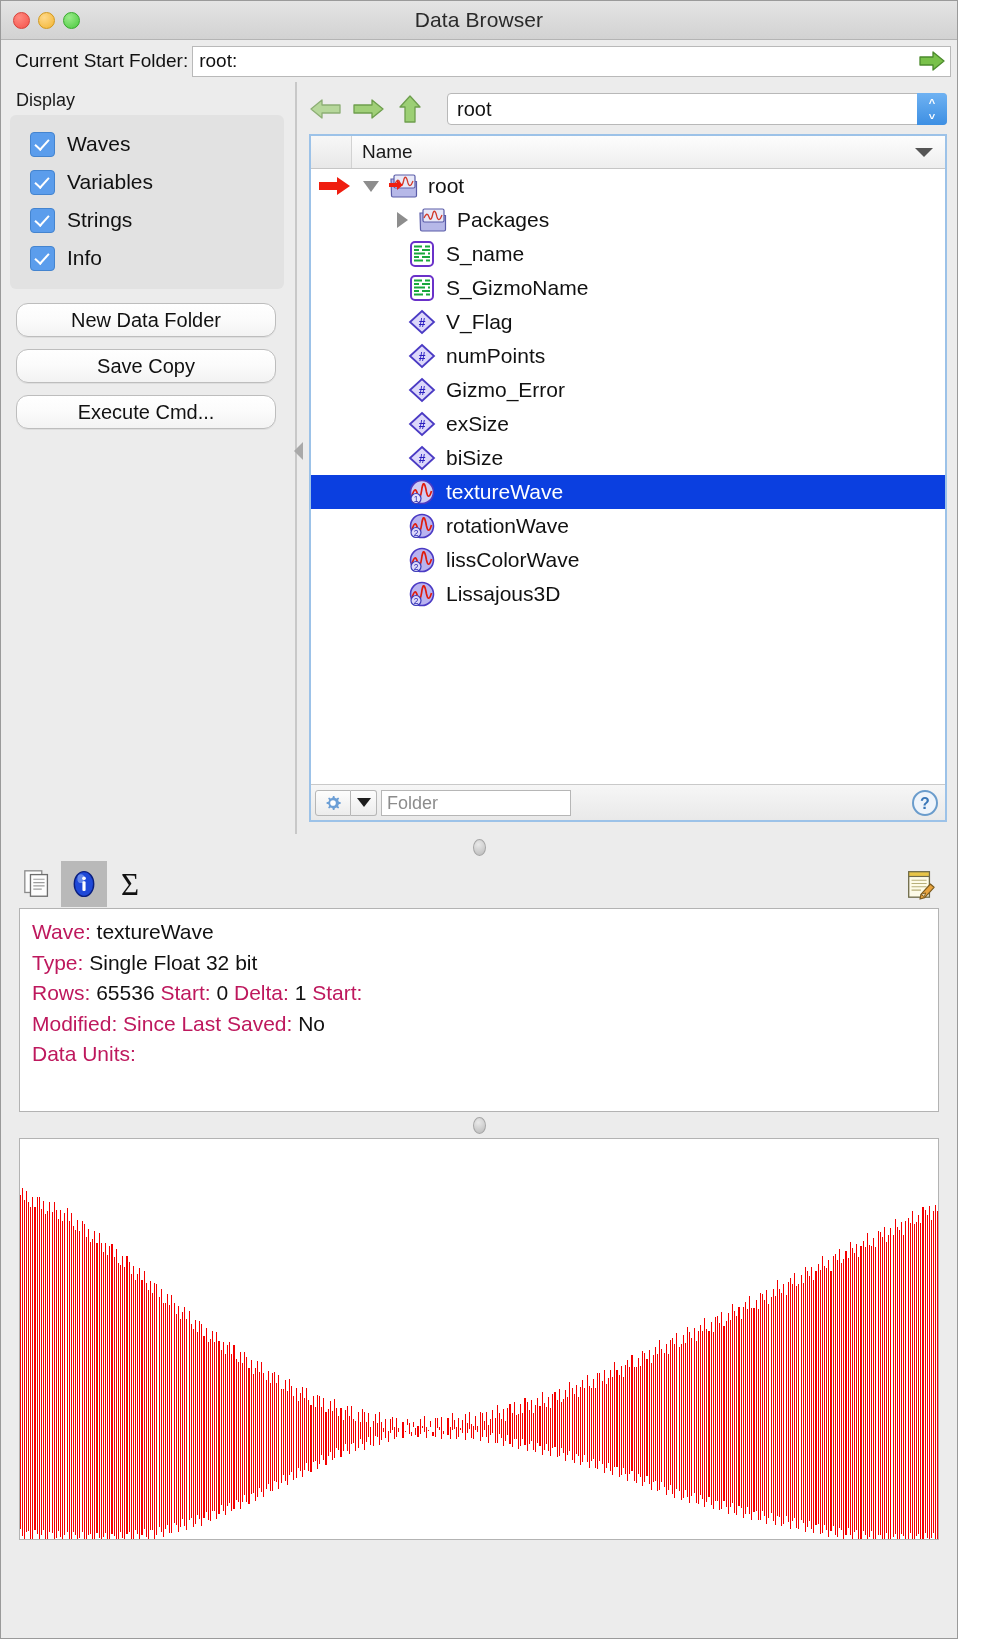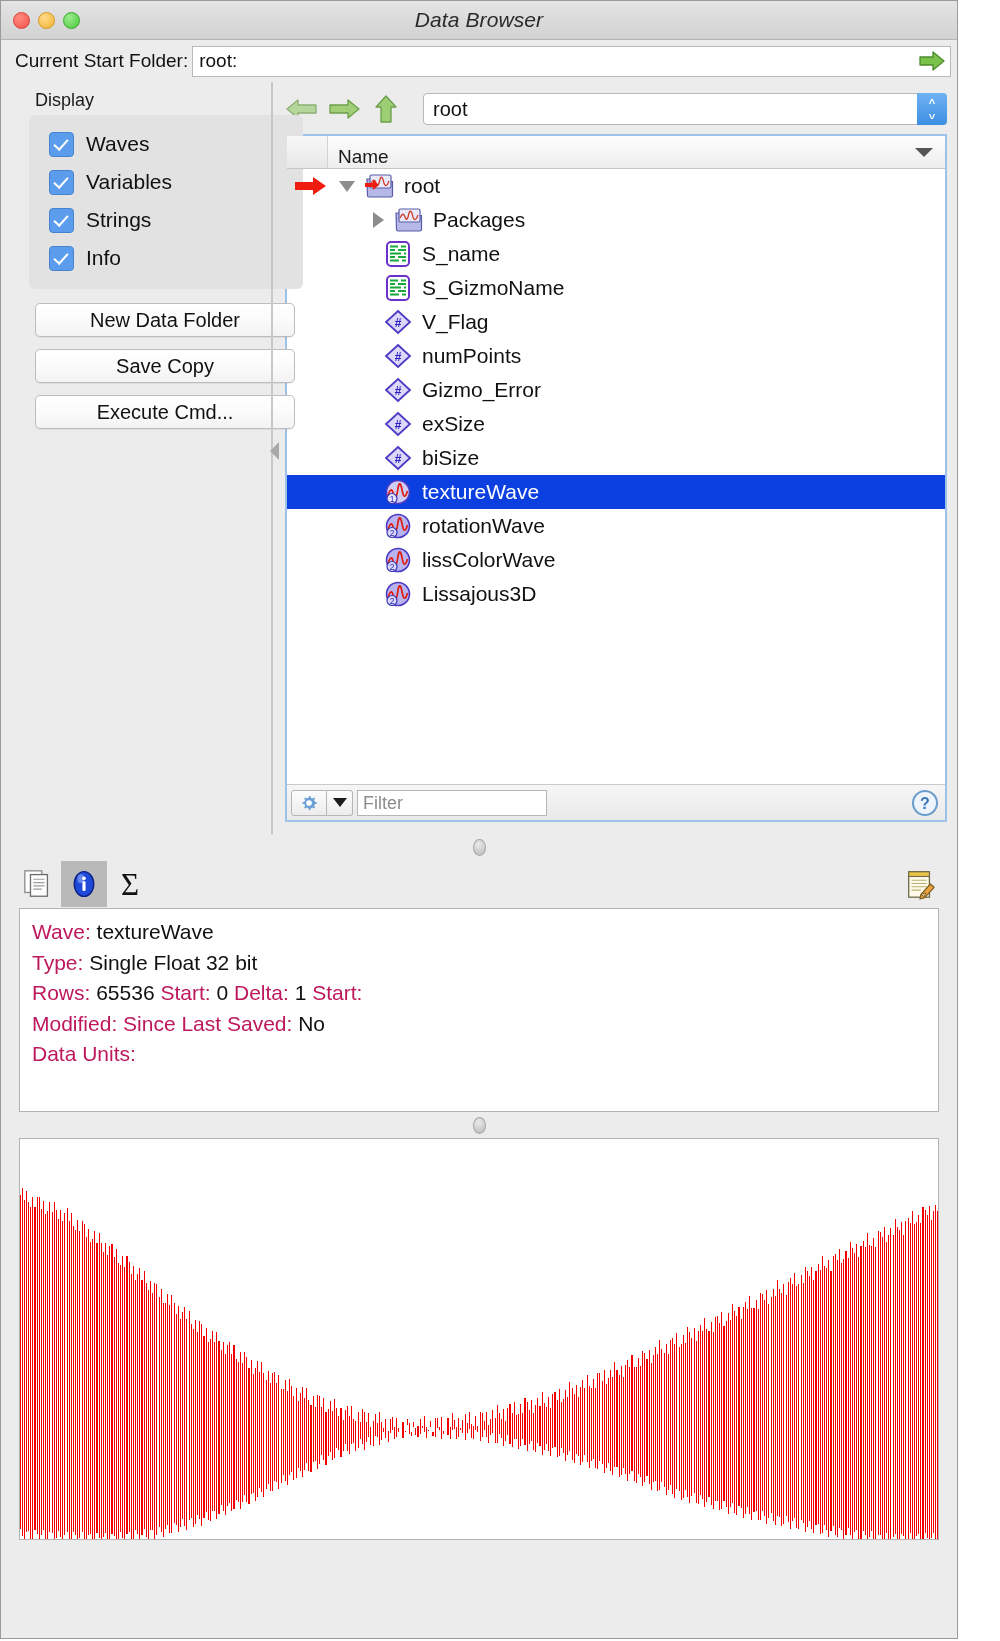--- a/index.html
+++ b/index.html
@@ -28,21 +28,20 @@
   }
 
   
   .titlebar {
     position: relative;
     height: 38px;
     background: linear-gradient(to bottom, #e4e4e4 0%, #d2d2d2 100%);
     border-bottom: 1px solid #b4b4b4;
     display: flex;
     align-items: center;
-    font-style: italic;
   }
   .traffic {
     display: flex;
     gap: 8px;
     margin-left: 12px;
   }
   .dot {
     width: 17px; height: 17px;
     border-radius: 50%;
     box-sizing: border-box;
@@ -95,22 +94,22 @@
   }
 
   
   .main {
     display: flex;
     height: 752px;
   }
 
   
   .left {
-    width: 272px;
-    padding-left: 28px;
+    width: 296px;
+    padding-left: 9px;
     box-sizing: border-box;
     position: relative;
   }
   .display-label {
     font-size: 18px;
     color: #1a1a1a;
     margin: 8px 0 4px 6px;
   }
   .checkbox-group {
     background: #e2e2e2;
@@ -152,21 +151,21 @@
     margin-top: 14px;
     width: 274px;
   }
   .btn {
     display: block;
     width: 260px;
     height: 34px;
     margin: 12px 0 11px 6px;
     background: linear-gradient(to bottom, #ffffff 0%, #fbfbfb 50%, #f3f3f3 100%);
     border: 1px solid #bdbdbd;
-    border-radius: 5px;
+    border-radius: 12px;
     font-family: "Liberation Sans", sans-serif;
     font-size: 20px;
     color: #111;
     text-align: center;
     line-height: 32px;
     box-sizing: border-box;
     box-shadow: 0 1px 0 rgba(0,0,0,0.06);
   }
 
   
@@ -237,21 +236,21 @@
     height: 688px;
     box-sizing: border-box;
     display: flex;
     flex-direction: column;
   }
   .tree-header {
     height: 32px;
     background: linear-gradient(to bottom, #fdfdfd, #eeeeee);
     border-bottom: 1px solid #c6c6c6;
     display: flex;
-    align-items: flex-end;
+    align-items: center;
     position: relative;
     flex: none;
   }
   .tree-header .gutter {
     width: 40px;
     height: 100%;
     border-right: 1px solid #d2d2d2;
     background: linear-gradient(to bottom, #f7f7f7, #e8e8e8);
   }
   .tree-header .hname {
@@ -670,21 +669,21 @@
         <div class="filterbar">
           <span class="gearbtn">
             <svg viewBox="0 0 22 22" width="20" height="20">
               <path d="M11 3.2 l1.5 0 l0.5 2.1 l1.9 0.8 l1.8 -1.2 l1.1 1.1 l-1.2 1.8 l0.8 1.9 l2.1 0.5 l0 1.6 l-2.1 0.5 l-0.8 1.9 l1.2 1.8 l-1.1 1.1 l-1.8 -1.2 l-1.9 0.8 l-0.5 2.1 l-1.6 0 l-0.5 -2.1 l-1.9 -0.8 l-1.8 1.2 l-1.1 -1.1 l1.2 -1.8 l-0.8 -1.9 l-2.1 -0.5 l0 -1.6 l2.1 -0.5 l0.8 -1.9 l-1.2 -1.8 l1.1 -1.1 l1.8 1.2 l1.9 -0.8 Z" fill="#6c9fd6"></path>
               <circle cx="11" cy="11" r="3.1" fill="#ffffff"></circle>
             </svg>
           </span>
           <span class="gearmenu">
             <span class="dncaret"></span>
           </span>
-          <div class="filter-input">Filter</div>
+          <div class="filter-input">Folder</div>
           <div class="filter-spacer"></div>
           <span class="helpbtn">
             <svg viewBox="0 0 28 28" width="28" height="28">
               <circle cx="14" cy="14" r="12" fill="#eef4fb" stroke="#6a9ccc" stroke-width="2"></circle>
               <text x="14" y="20" font-size="16" font-family="Liberation Sans, sans-serif" fill="#3a77b8" text-anchor="middle" font-weight="bold">?</text>
             </svg>
           </span>
         </div>
       </div>
     </div>

